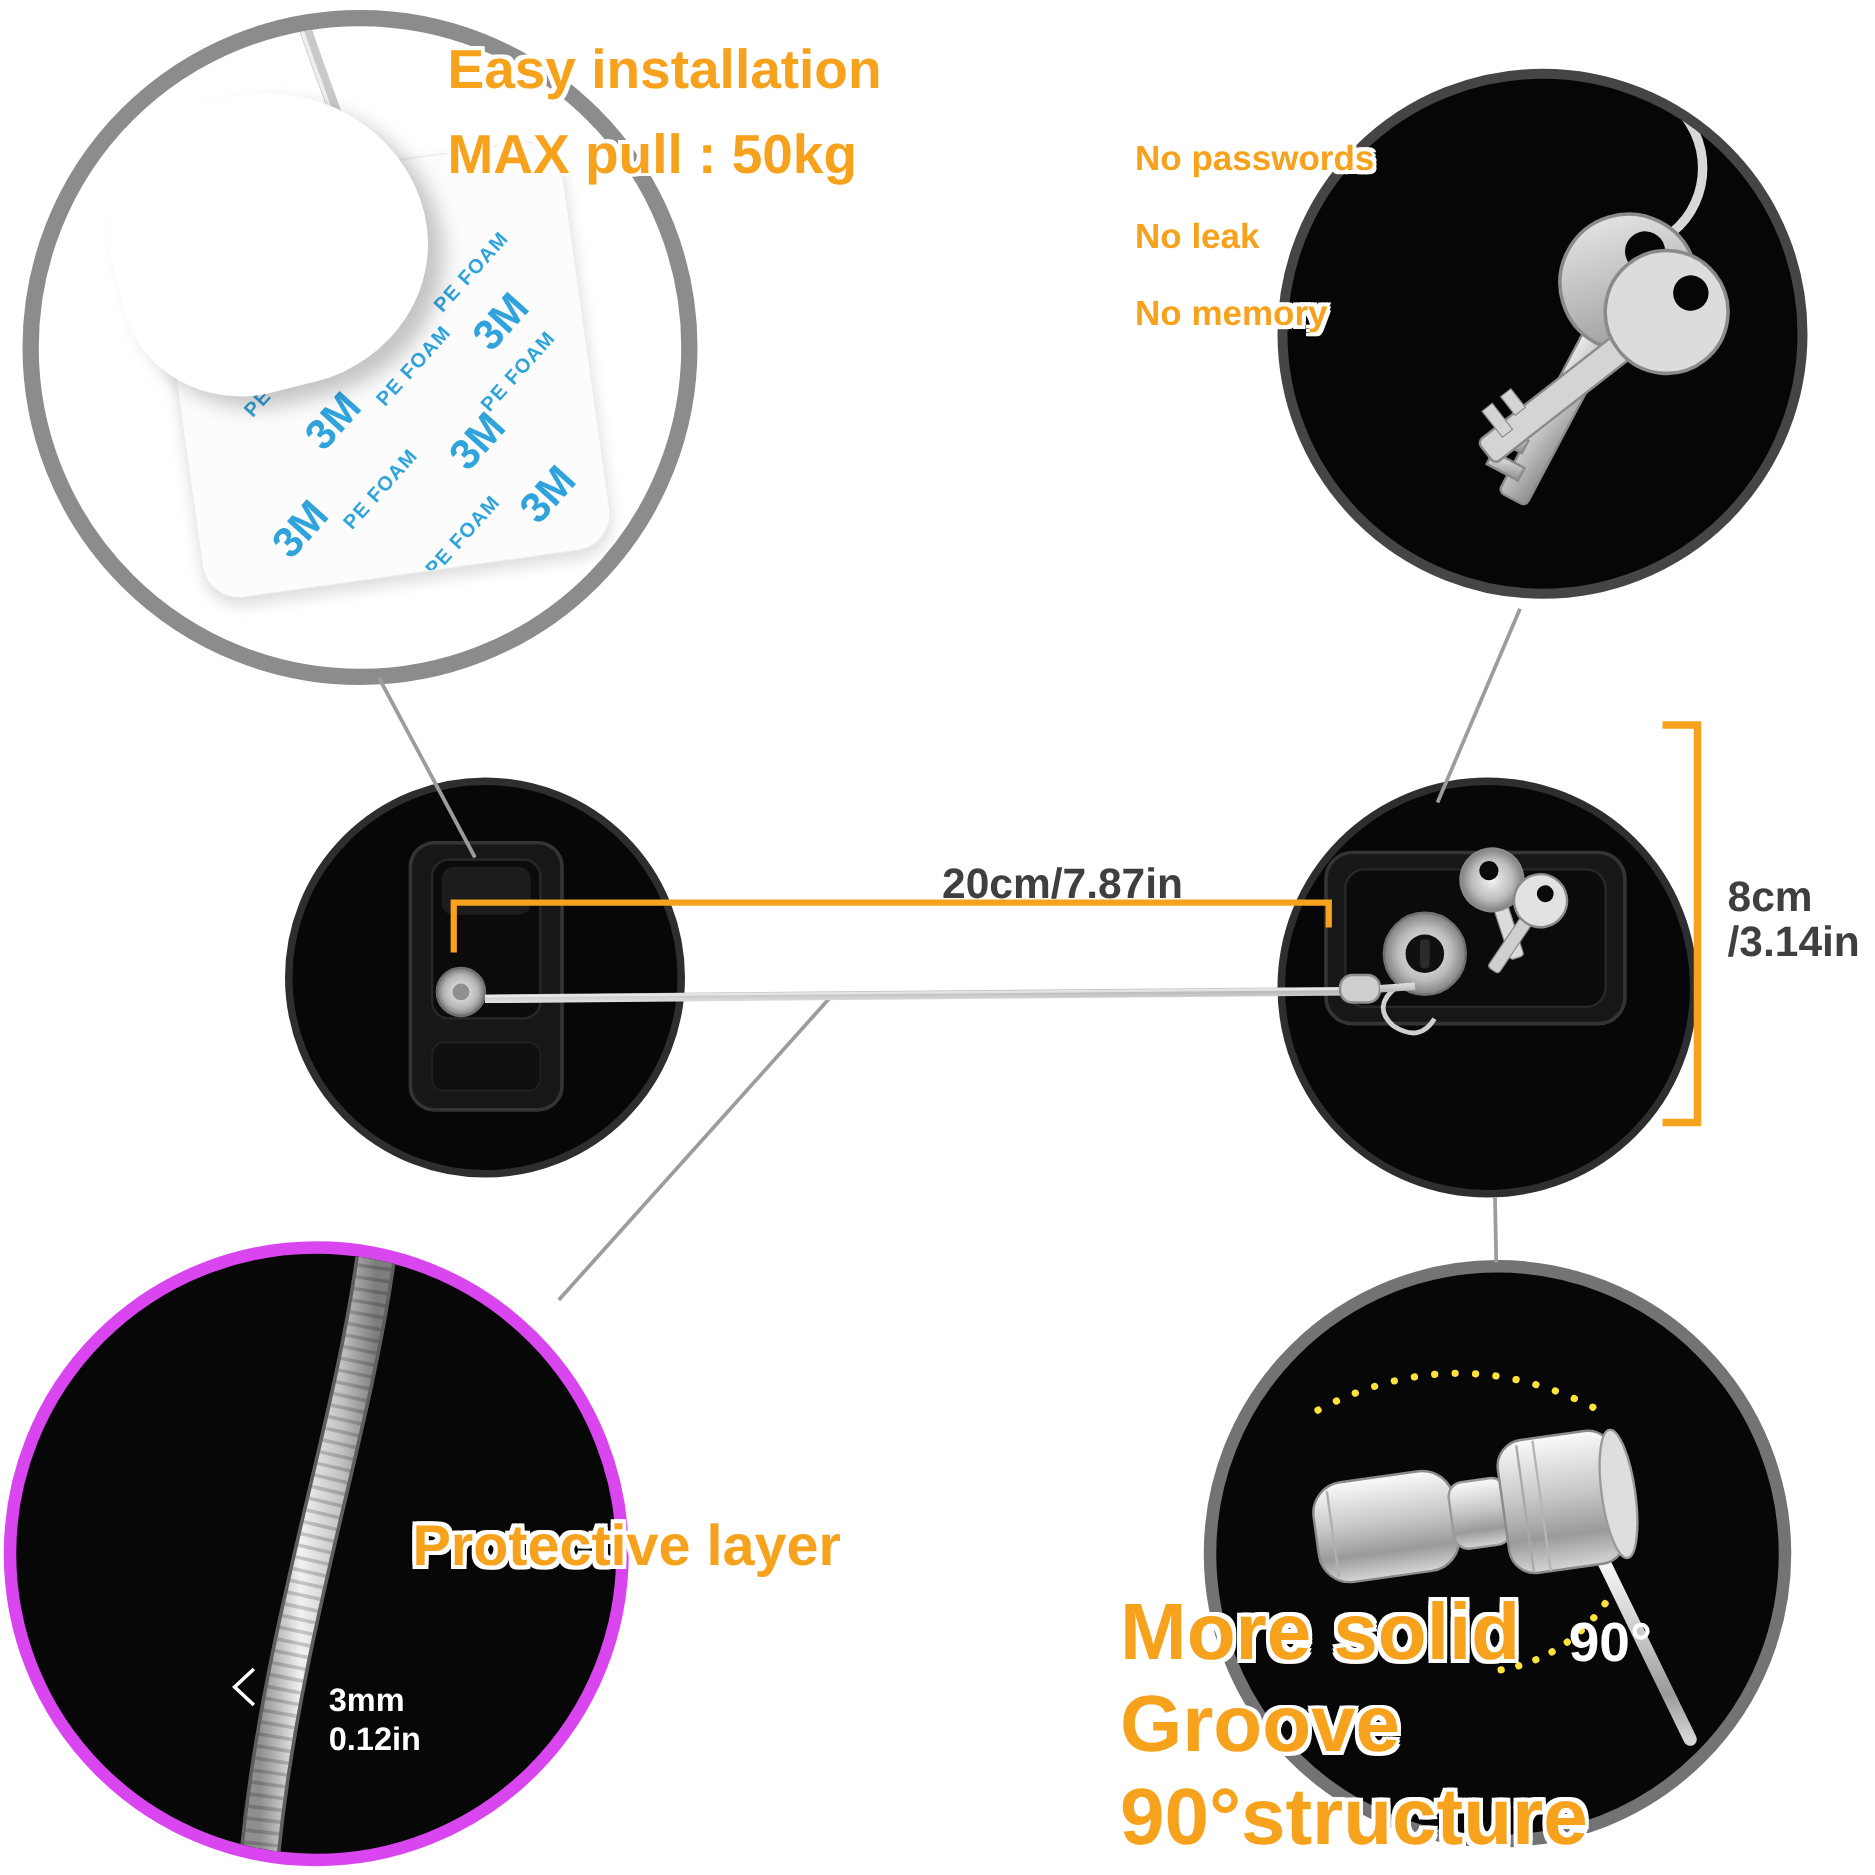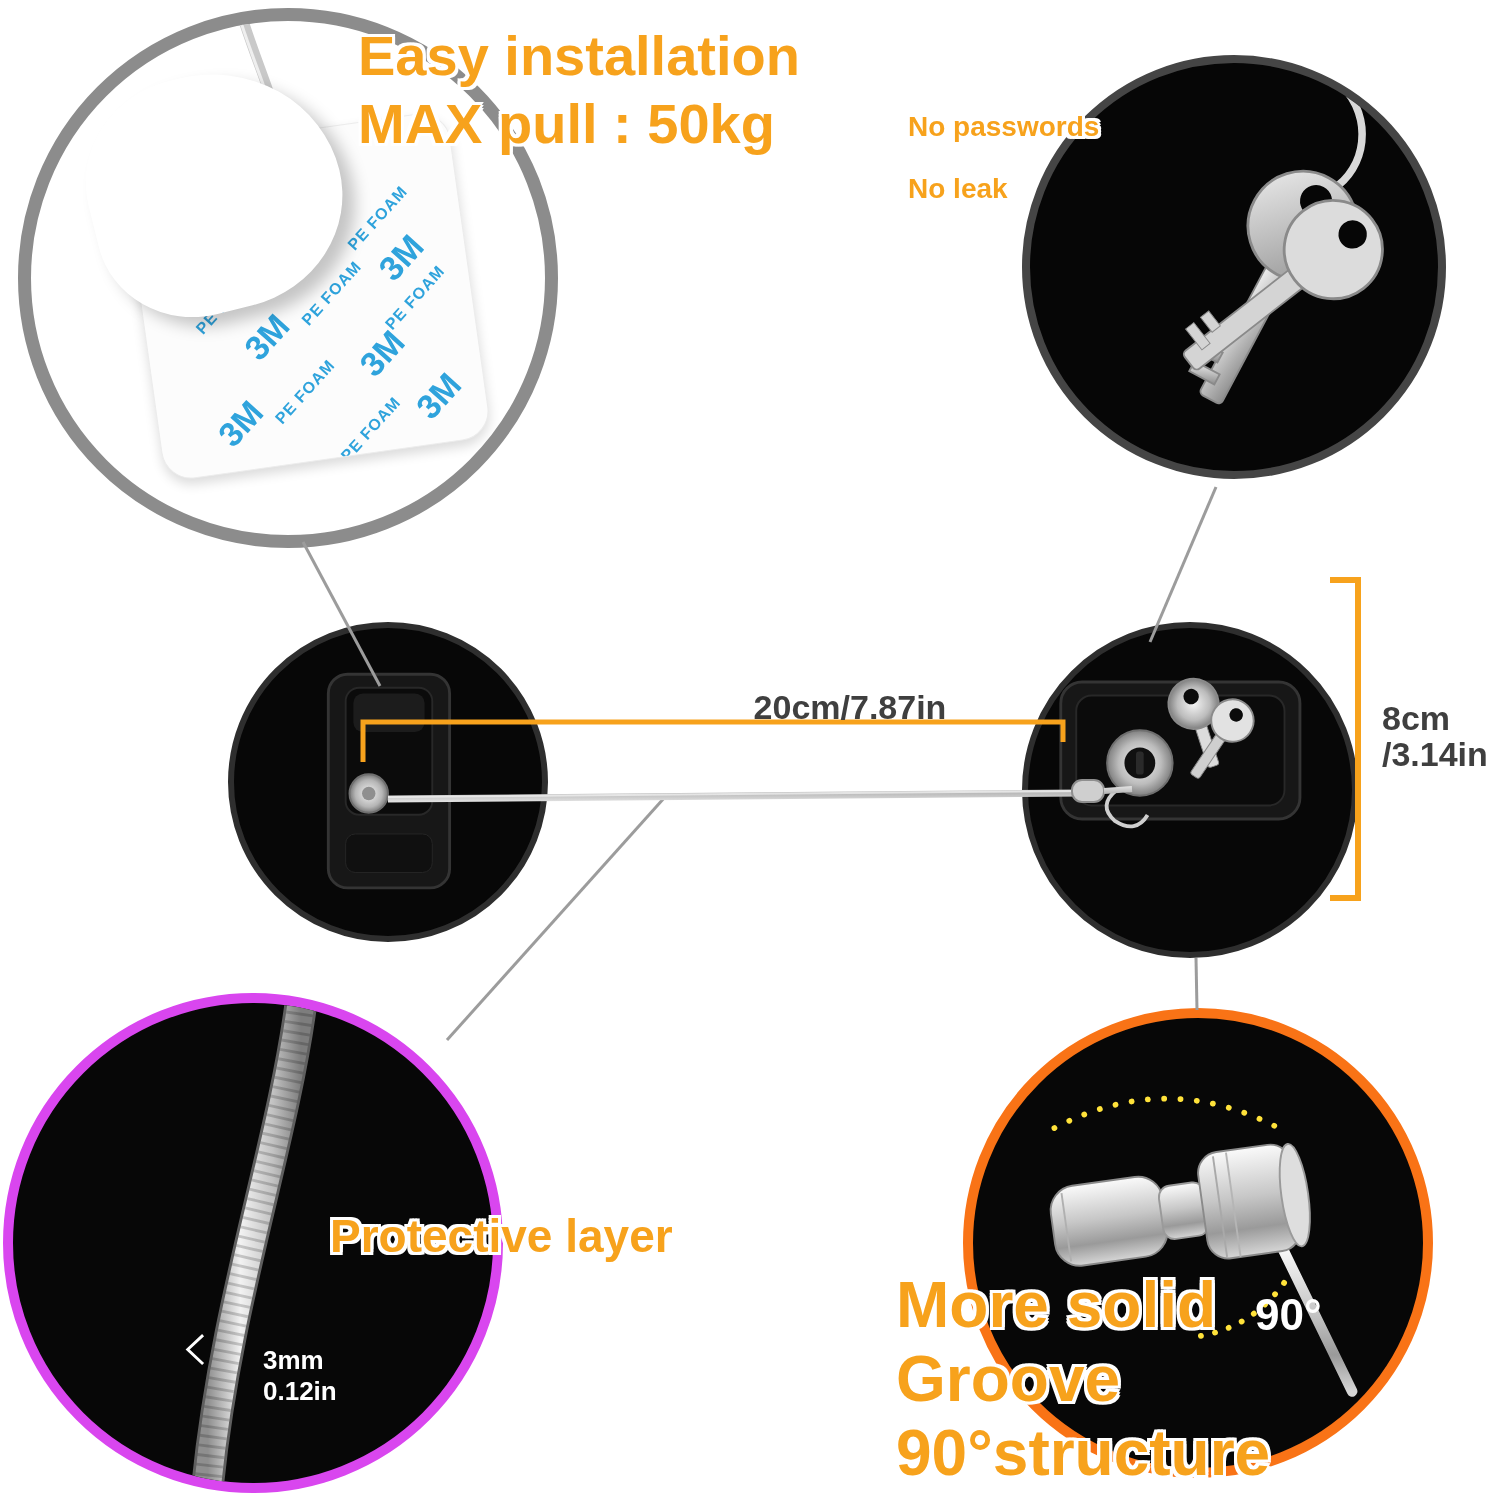--- a/index.html
+++ b/index.html
@@ -5,29 +5,29 @@
   * { margin:0; padding:0; box-sizing:border-box; }
   html,body { background:#ffffff; font-family:"Liberation Sans", sans-serif; }
   .canvas { position:relative; width:1500px; height:1500px; background:#ffffff; overflow:hidden; }
   .circle { position:absolute; border-radius:50%; overflow:hidden; }
 
   .c-adhesive { left:18px; top:8px; width:540px; height:540px; background:#ffffff; border:13px solid #8c8c8c; }
   .c-keys { left:1022px; top:55px; width:424px; height:424px; background:#060606; border:8px solid #454545; }
   .c-lockL { left:228px; top:622px; width:320px; height:320px; background:#070707; border:6px solid #2e2e2e; }
   .c-lockR { left:1022px; top:622px; width:336px; height:336px; background:#070707; border:6px solid #2e2e2e; }
   .c-cable { left:3px; top:993px; width:500px; height:500px; background:#070707; border:10px solid #d946ef; }
-  .c-conn  { left:963px; top:1008px; width:470px; height:470px; background:#070707; border:10px solid #f97316; }
+  .c-conn  { left:963px; top:1008px; width:470px; height:470px; background:#070707; border:10px solid #737373; }
 
   .overlay { position:absolute; left:0; top:0; z-index:20; pointer-events:none; }
   .circle svg { position:absolute; left:0; top:0; }
 
   .caption { position:absolute; z-index:30; font-weight:bold; color:#F7A21C;
     text-shadow:-3px -3px 0 #fff,3px -3px 0 #fff,-3px 3px 0 #fff,3px 3px 0 #fff,
                 -3px 0 0 #fff,3px 0 0 #fff,0 -3px 0 #fff,0 3px 0 #fff; }
-  .cap-install { left:358px; top:22px; font-size:56px; line-height:68px; }
+  .cap-install { left:358px; top:22px; font-size:44px; line-height:68px; }
   .cap-security { left:908px; top:96px; font-size:28px; line-height:62px; }
   .cap-protective { left:330px; top:1202px; font-size:46px; line-height:68px; }
   .cap-structure { left:896px; top:1268px; font-size:64px; line-height:74px; }
 
   .dimlabel { position:absolute; z-index:30; font-weight:bold; color:#3f3f3f; font-size:34px; }
   .lab-length { left:740px; top:688px; width:220px; text-align:center; }
   .lab-height { left:1382px; top:700px; line-height:36px; }
 
   .whitelabel { position:absolute; z-index:12; color:#ffffff; font-weight:bold; }
   .lab-diameter { left:250px; top:342px; font-size:26px; line-height:31px; }
@@ -217,20 +217,21 @@
   </svg>
 
   <div class="caption cap-install">
     <div>Easy installation</div>
     <div>MAX pull : 50kg</div>
   </div>
 
   <div class="caption cap-security">
     <div>No passwords</div>
     <div>No leak</div>
+    <div>No memory</div>
   </div>
 
   <div class="caption cap-protective">
     <div>Protective layer</div>
   </div>
 
   <div class="caption cap-structure">
     <div>More solid</div>
     <div>Groove</div>
     <div>90°structure</div>

